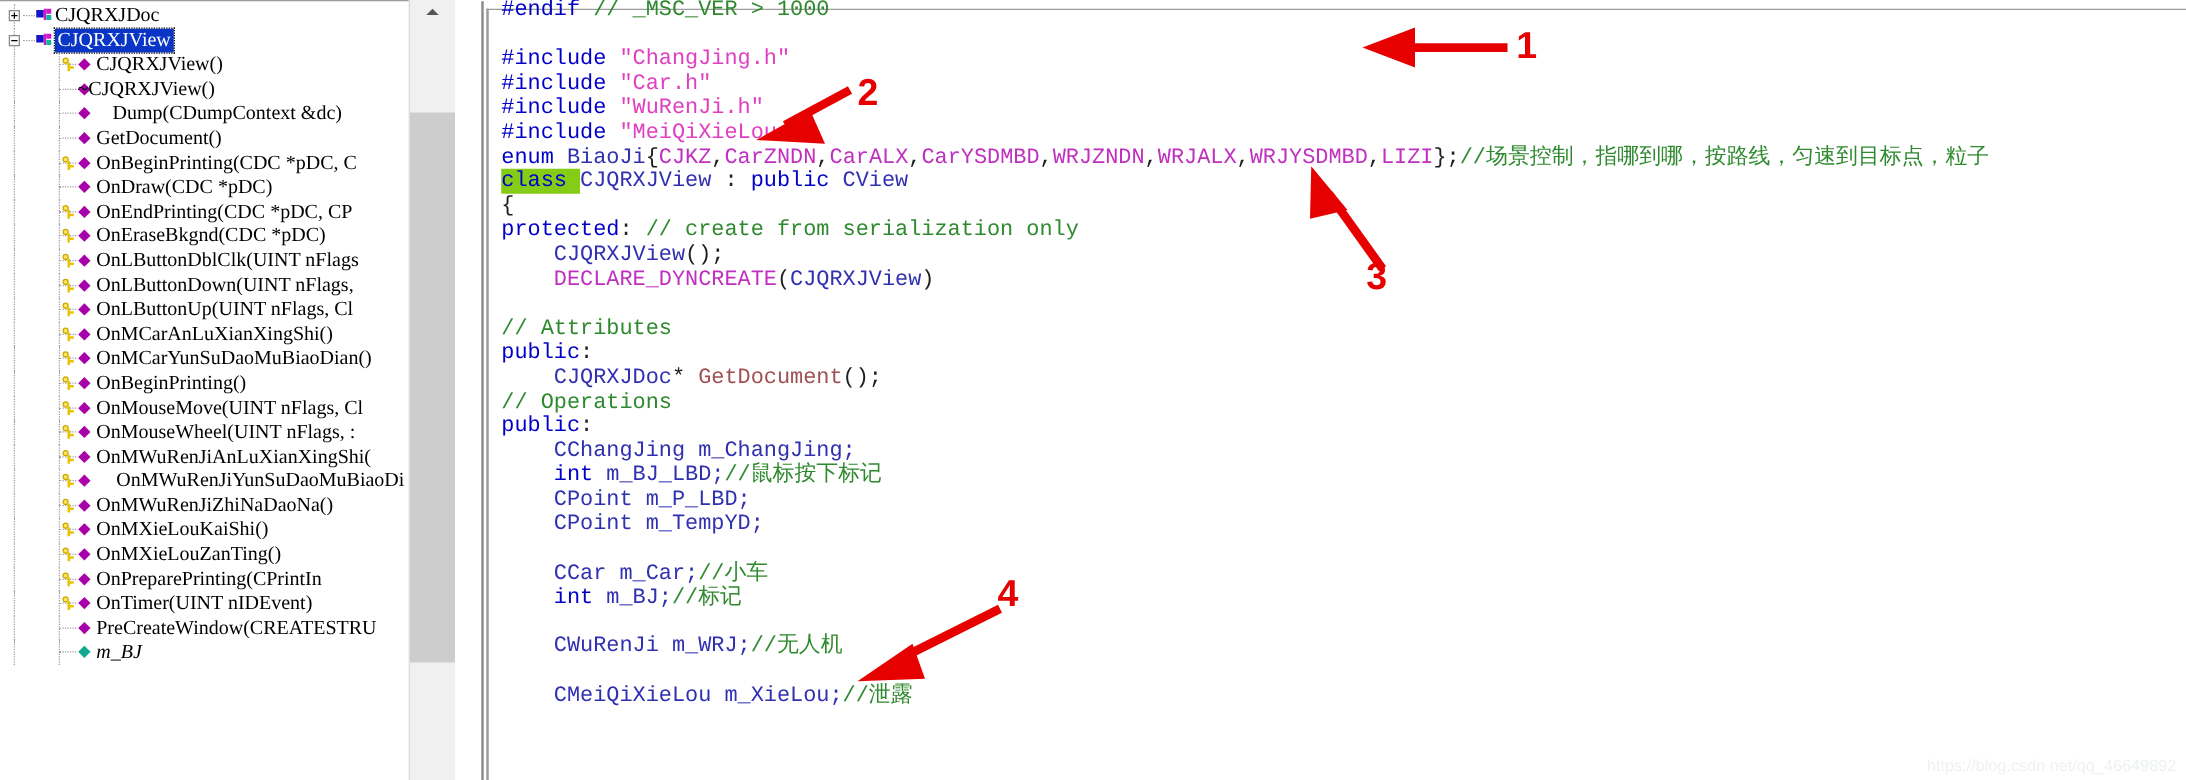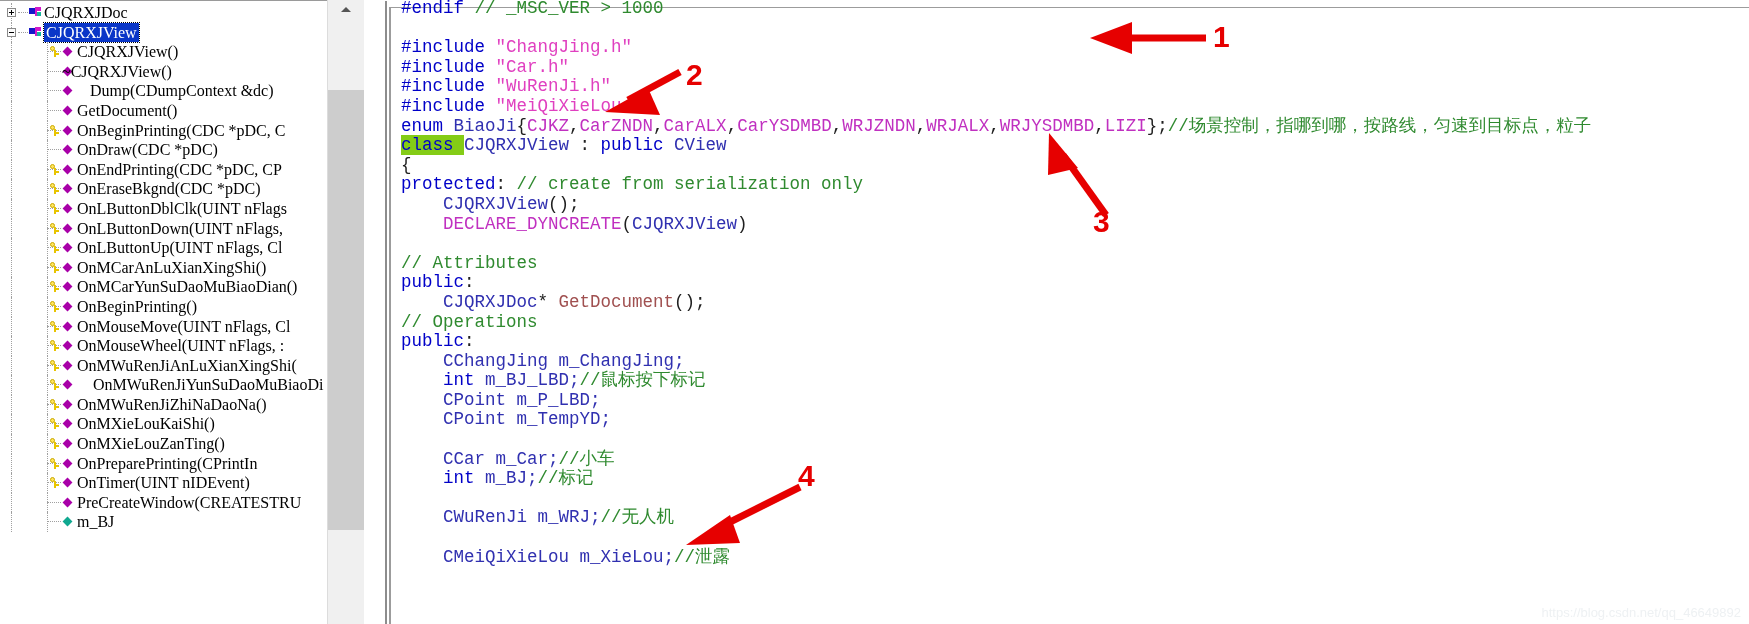--- a/index.html
+++ b/index.html
@@ -463,21 +463,21 @@
         </div>
         <span class="tree-label" style="left: 77px;">PreCreateWindow(CREATESTRU</span>
       </div>
       <div class="tree-row">
         <div class="guide" style="left: 11px;"></div>
         <div class="guide" style="left: 47px;"></div>
         <div style="position: absolute; left: 47px; top: 9px; width: 14px; border-top: 1px dotted rgb(160, 160, 160);"></div>
         <div class="ico ico-diamond teal" style="left: 62px;">
           <i></i>
         </div>
-        <span class="tree-label" style="left: 77px;">m_BJ</span>
+        <span class="tree-label" style="left: 77px; font-style: italic;">m_BJ</span>
       </div>
     </div>
 </div>
 
 <div id="tree-scroll">
   <div id="tree-scroll-up"></div>
   <div id="tree-scroll-thumb"></div>
 </div>
 
 <div id="editor-panel">

